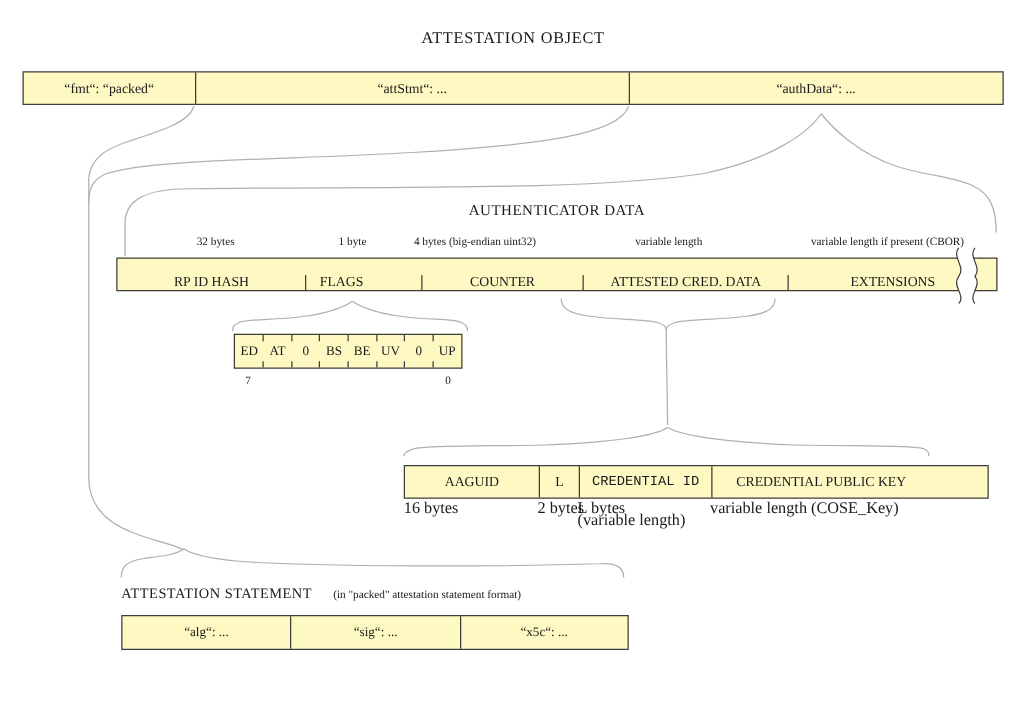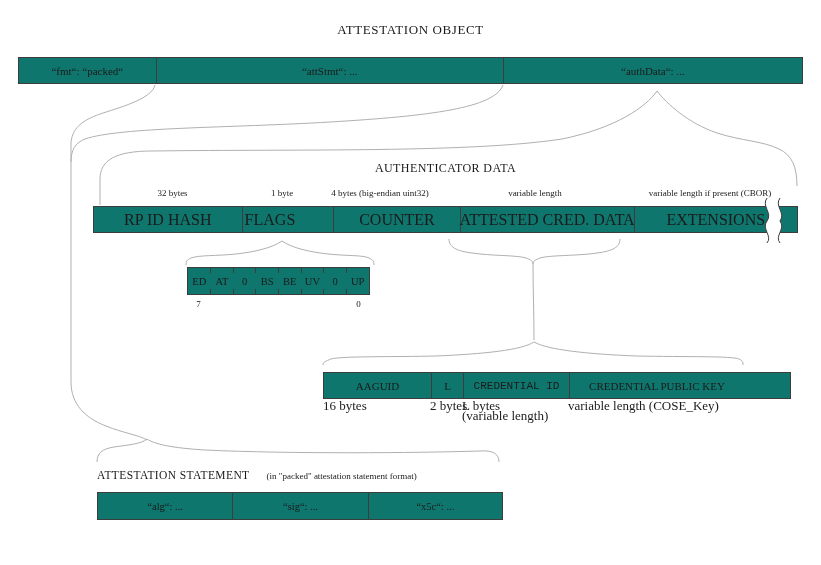--- a/index.html
+++ b/index.html
@@ -6,21 +6,21 @@
   body {
     width:821px; height:565px; background:#ffffff; position:relative;
     font-family:"Liberation Serif","DejaVu Serif",serif; color:#1a1a1a;
     overflow:hidden;
   }
   .abs { position:absolute; }
   #connector-svg { position:absolute; left:0; top:0; z-index:0; }
   #connector-svg path { fill:none; stroke:#b0b0b0; stroke-width:1; }
 
   .boxrow { position:absolute; display:flex; border:1px solid #3d3d3d;
-            box-sizing:border-box; background:#0f766e; z-index:1; }
+            box-sizing:border-box; background:#fef9c3; z-index:1; }
   .cell { box-sizing:border-box; display:flex; align-items:center;
           justify-content:center; white-space:nowrap; }
   .cell + .cell { border-left:1px solid #3d3d3d; }
 
   #page-title { left:0; top:22px; width:821px; text-align:center;
                 font-size:13px; letter-spacing:0.6px; }
 
   #top-row { left:18px; top:57px; width:785px; height:27px; font-size:11px; }
   .c-fmt { width:137px; } .c-attstmt { width:348px; } .c-authdata { width:300px; }
 
@@ -28,21 +28,21 @@
                 font-size:12px; letter-spacing:0.4px; }
 
   .szlabel { position:absolute; top:188px; font-size:9px; text-align:center;
              white-space:nowrap; z-index:1; }
   .s1 { left:93px;  width:159px; }
   .s2 { left:252px; width:60px; }
   .s3 { left:312px; width:136px; }
   .s4 { left:448px; width:174px; }
   .s5 { left:622px; width:176px; }
 
-  #auth-row { left:93px; top:206px; width:705px; height:27px; font-size:16px; }
+  #auth-row { left:93px; top:206px; width:705px; height:27px; font-size:11px;align-items:flex-end; }
   .c-rpid { width:159px; } .c-flags { width:60px; } .c-counter { width:136px;margin-left:36px; }
   .c-acd { width:174px; } .c-ext { width:176px; }
 
   #break-mark { left:760px; top:198px; z-index:2; }
 
   #flags-bits { left:187px; top:267px; width:183px; height:28px; font-size:10.5px; }
   .bit { flex:1; position:relative; display:flex; align-items:center; justify-content:center; }
   .bit + .bit::before { content:""; position:absolute; left:-0.5px; top:0;
                         width:1px; height:5px; background:#3d3d3d; }
   .bit + .bit::after  { content:""; position:absolute; left:-0.5px; bottom:0;

